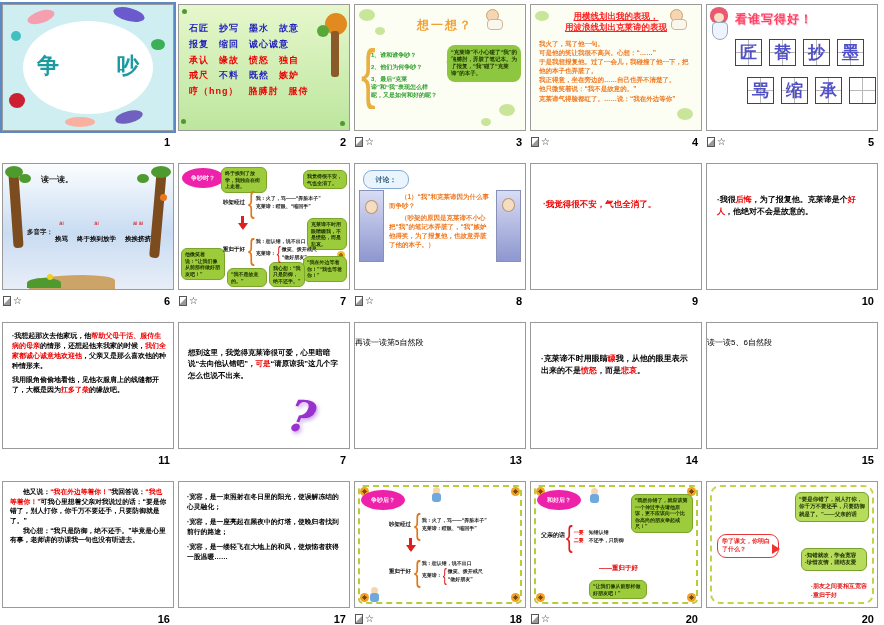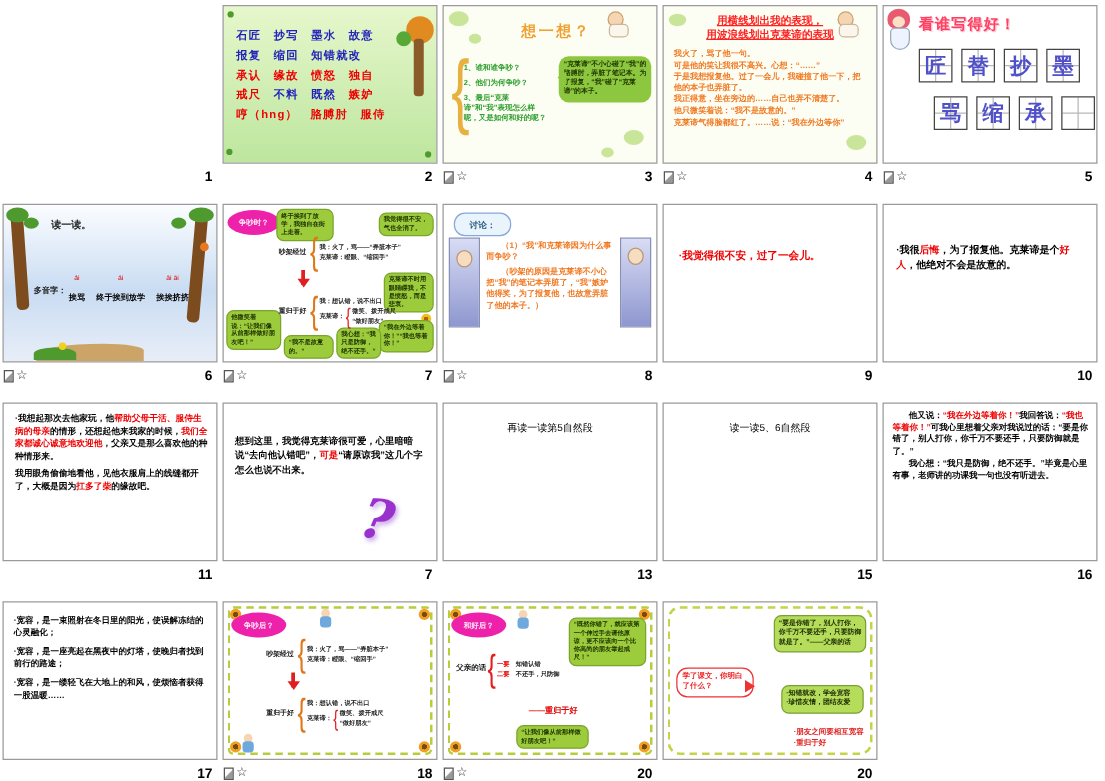--- a/index.html
+++ b/index.html
@@ -101,21 +101,21 @@
 
   
   .s9t{position:absolute;left:12px;top:34px;right:8px;color:#ee0000;font-weight:bold;font-size:8.5px;line-height:1.5;}
   .para{position:absolute;font-weight:bold;color:#000;}
   .s10p{left:10px;top:30px;right:8px;font-size:8px;line-height:1.55;}
   .s11p{left:9px;top:8px;right:6px;font-size:7px;line-height:1.45;}
   .s11p .p2{margin-top:3px;}
   .s12p{left:9px;top:24px;right:8px;font-size:7.5px;line-height:1.5;}
   .qm{position:absolute;right:34px;bottom:6px;font-size:44px;color:#9932cc;font-style:italic;font-weight:bold;
       text-shadow:2px 2px 4px #c9a4ea;transform:rotate(12deg);font-family:"DejaVu Serif",serif;}
-  .ctr{position:absolute;top:14px;left:0;right:0;text-align:center;font-size:8px;color:#000;}
+  .ctr{position:absolute;top:14px;left:0;right:0;font-size:8px;color:#000;}
   .s14p{left:10px;top:30px;right:8px;font-size:8px;line-height:1.55;}
   .s16p{left:7px;top:5px;right:5px;font-size:6.8px;line-height:1.42;}
   .s16p .ind{text-indent:13px;}
   .s17p{left:8px;top:10px;right:5px;font-size:6.8px;line-height:1.4;}
   .s17p div{margin-bottom:6px;}
 
   
   .frame{position:absolute;inset:3px;border:2px dashed #b9cc3a;border-radius:5px;}
   .sf{position:absolute;width:9px;height:9px;border-radius:50%;background:radial-gradient(circle,#7a4a10 32%,#f0a020 34%);}
   .kidh{position:absolute;width:7px;height:7px;border-radius:50%;background:#f6d6b2;}
@@ -128,36 +128,47 @@
         font-size:6px;font-weight:bold;padding:3px 4px;line-height:1.3;}
   .rbub::after{content:"";position:absolute;right:-7px;top:9px;border:5px solid transparent;border-left:8px solid #ee3333;}
   .s20r{position:absolute;color:#e02020;font-size:6px;font-weight:bold;line-height:1.6;}
 </style>
 </head>
 <body>
 
 <div class="canvas">
 
   <div class="cell">
+    <div class="thumb s1 sel">
+      <div class="ring"></div>
+      <i class="blob" style="left:24px;top:6px;width:28px;height:12px;background:#f4a0b0;transform:rotate(-18deg)"></i>
+      <i class="blob" style="right:28px;top:3px;width:32px;height:13px;background:#6a5acd;transform:rotate(14deg)"></i>
+      <i class="blob" style="right:8px;top:34px;width:14px;height:11px;background:#3cb054"></i>
+      <i class="blob" style="left:6px;bottom:22px;width:16px;height:15px;background:#cc2030"></i>
+      <i class="blob" style="left:62px;bottom:3px;width:30px;height:10px;background:#f8b0a0"></i>
+      <i class="blob" style="right:30px;bottom:7px;width:28px;height:12px;background:#7060c0;transform:rotate(-14deg)"></i>
+      <i class="blob" style="left:8px;top:26px;width:10px;height:10px;background:#40c0c0"></i>
+      <div class="s1t">争　吵</div>
+    </div>
     <div class="foot">
         <span class="num">1</span>
       </div>
   </div>
 
   <div class="cell">
     <div class="thumb s2">
       <i class="s2leaf"></i>
       <i class="s2leaf2"></i>
       <i class="s2trunk"></i>
       <i class="dot" style="left:3px;top:4px"></i>
       <i class="dot" style="left:2px;bottom:6px"></i>
       <i class="dot" style="right:4px;bottom:4px"></i>
       <div class="s2box">
         <div class="w bl">石匠　抄写　墨水　故意</div>
-        <div class="w bl">报复　缩回　知错就改</div>
+        <div class="w bl">报复　缩回　诚心诚意</div>
         <div class="w rd">承认　缘故　愤怒　独自</div>
         <div class="w"><span class="rd">戒尺</span><span class="bl">　不料　既然　</span><span class="rd">嫉妒</span></div>
         <div class="w rd">哼（hng）　胳膊肘　服侍</div>
       </div>
     </div>
     <div class="foot">
         <span class="num">2</span>
       </div>
   </div>
 
@@ -331,21 +342,21 @@
     </div>
     <div class="foot">
       <span class="trans"></span>
       <span class="star">☆</span>
       <span class="num">8</span>
     </div>
   </div>
 
   <div class="cell">
     <div class="thumb">
-      <div class="s9t">·我觉得很不安，过了一会儿。</div>
+      <div class="s9t">·我觉得很不安，气也全消了。</div>
     </div>
     <div class="foot">
         <span class="num">9</span>
       </div>
   </div>
 
   <div class="cell">
     <div class="thumb">
       <div class="para s10p">
         <span>·我很</span><span class="rd">后悔</span><span>，为了报复他。克莱谛是个</span><span class="rd">好人</span><span>，他绝对不会是故意的。</span>
@@ -386,20 +397,30 @@
 
   <div class="cell">
     <div class="thumb">
       <div class="ctr">再读一读第5自然段</div>
     </div>
     <div class="foot">
         <span class="num">13</span>
       </div>
   </div>
 
+  <div class="cell">
+    <div class="thumb">
+      <div class="para s14p">
+        <span>·克莱谛不时用眼睛</span><span class="rd">瞟</span><span>我，从他的眼里表示出来的不是</span><span class="rd">愤怒</span><span>，而是</span><span class="rd">悲哀</span><span>。</span>
+      </div>
+    </div>
+    <div class="foot">
+        <span class="num">14</span>
+      </div>
+  </div>
 
   <div class="cell">
     <div class="thumb">
       <div class="ctr">读一读5、6自然段</div>
     </div>
     <div class="foot">
         <span class="num">15</span>
       </div>
   </div>
 

